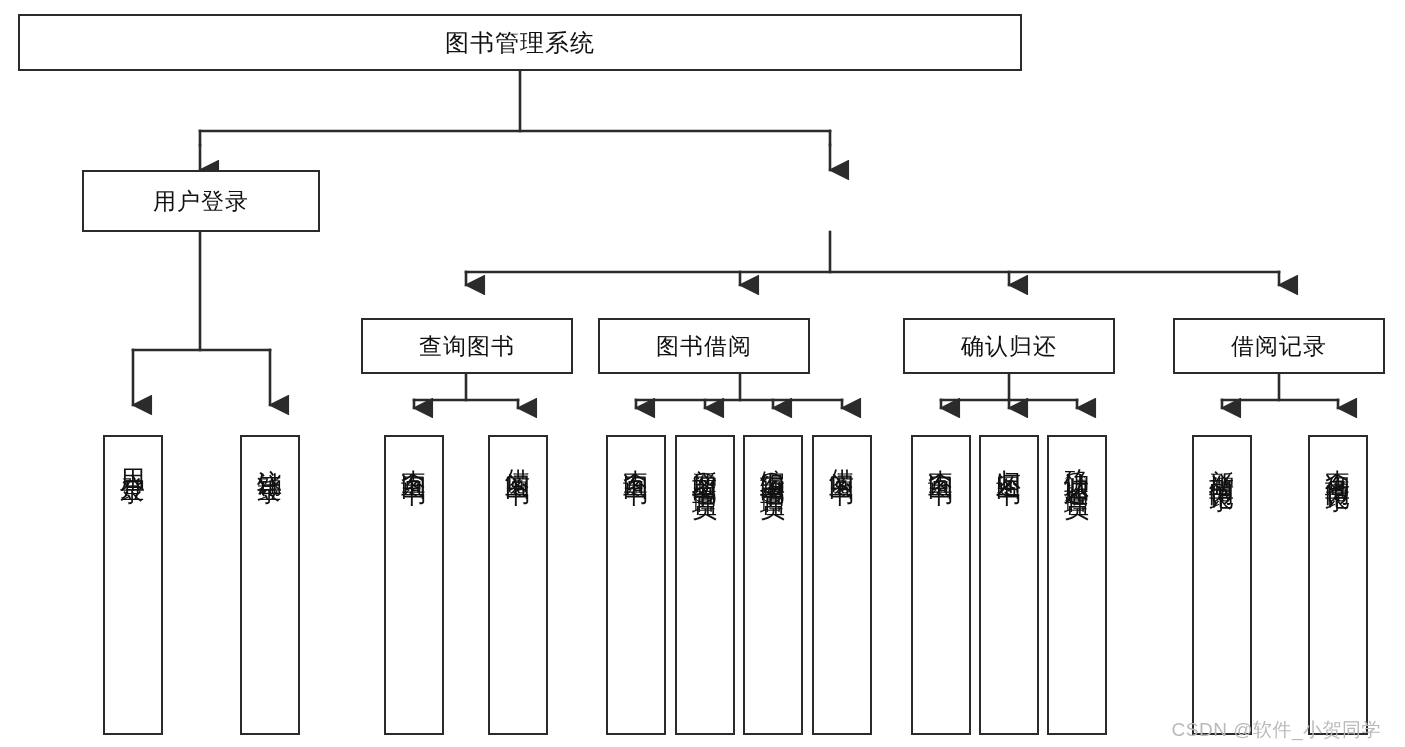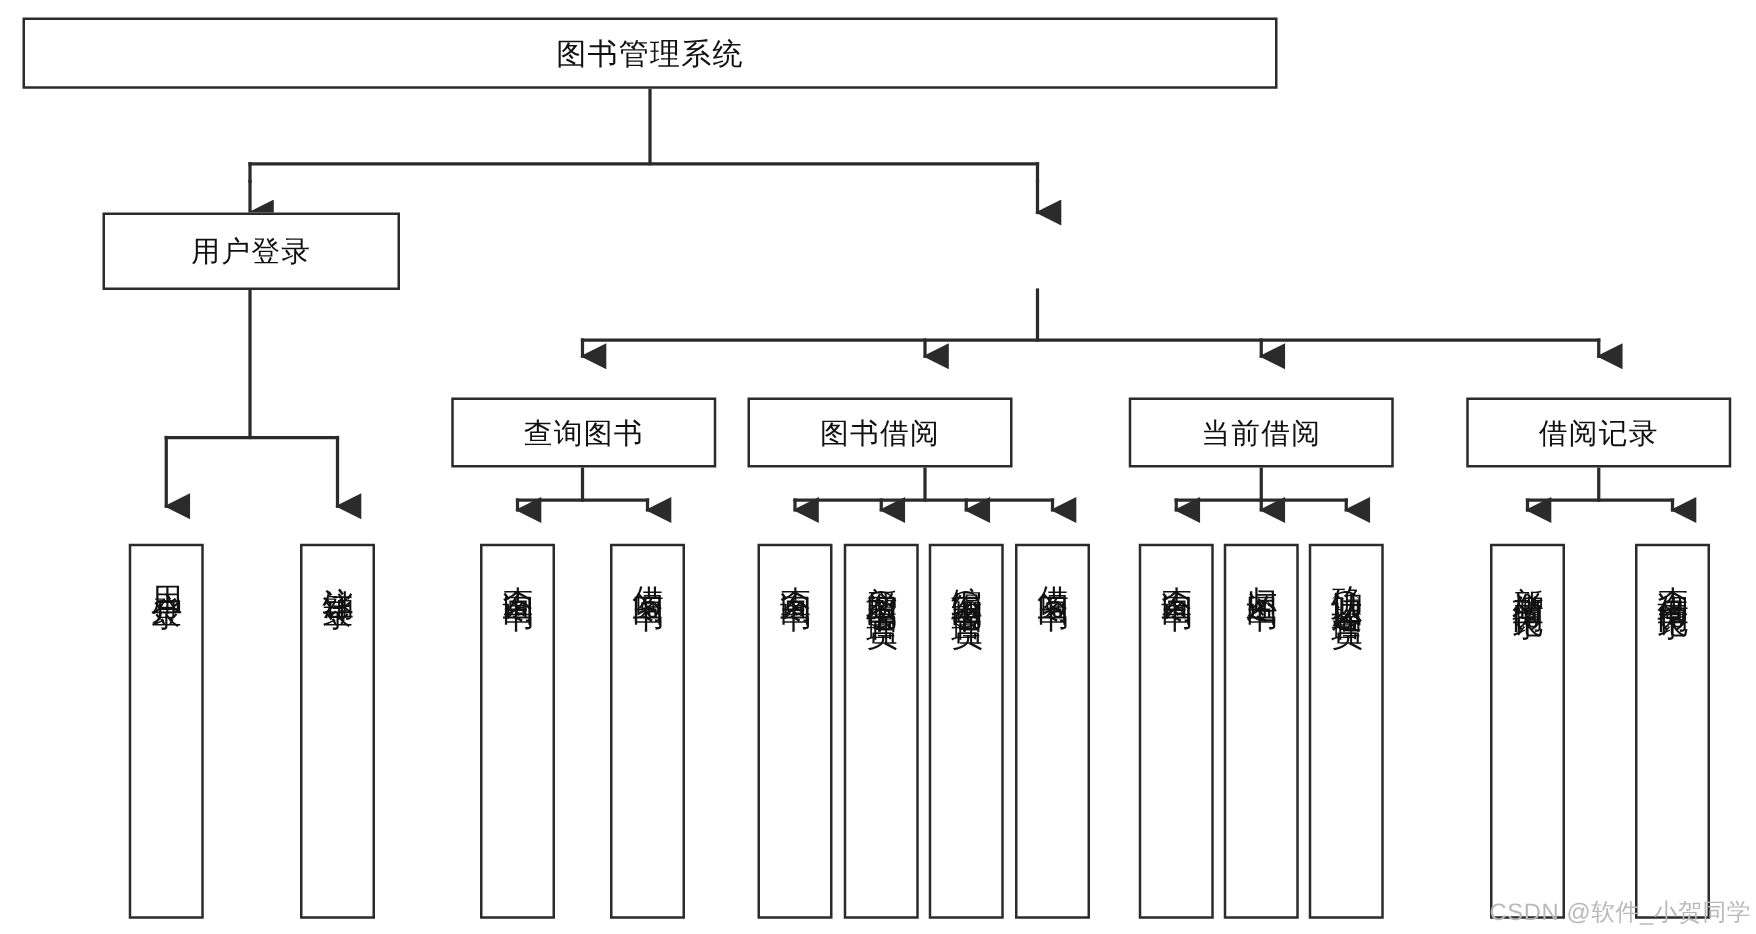--- a/index.html
+++ b/index.html
@@ -52,21 +52,21 @@
     writing-mode:vertical-rl;
     text-orientation:upright;
     letter-spacing:4px;
     display:block;
     text-align:left;
     white-space:nowrap;
   }
   
   #watermark{
     position:absolute;
-    right:4px;bottom:4px;
+    right:24px;bottom:4px;
     font-size:19px;
     color:#b9b9b9;
     letter-spacing:.5px;
     white-space:nowrap;
     user-select:none;
   }
 </style>
 </head>
 <body>
 
@@ -137,21 +137,21 @@
 
   <div class="node horiz" style="left:361px;top:318px;width:212px;height:56px;">
     <span>查询图书</span>
   </div>
 
   <div class="node horiz" style="left:598px;top:318px;width:212px;height:56px;">
     <span>图书借阅</span>
   </div>
 
   <div class="node horiz" style="left:903px;top:318px;width:212px;height:56px;">
-    <span>当前借阅</span>
+    <span>确认归还</span>
   </div>
 
   <div class="node horiz" style="left:1173px;top:318px;width:212px;height:56px;">
     <span>借阅记录</span>
   </div>
 
   <div class="node vert" style="left:103px;top:435px;width:60px;height:300px;">
     <span class="vtext">用户登录</span>
   </div>
 

